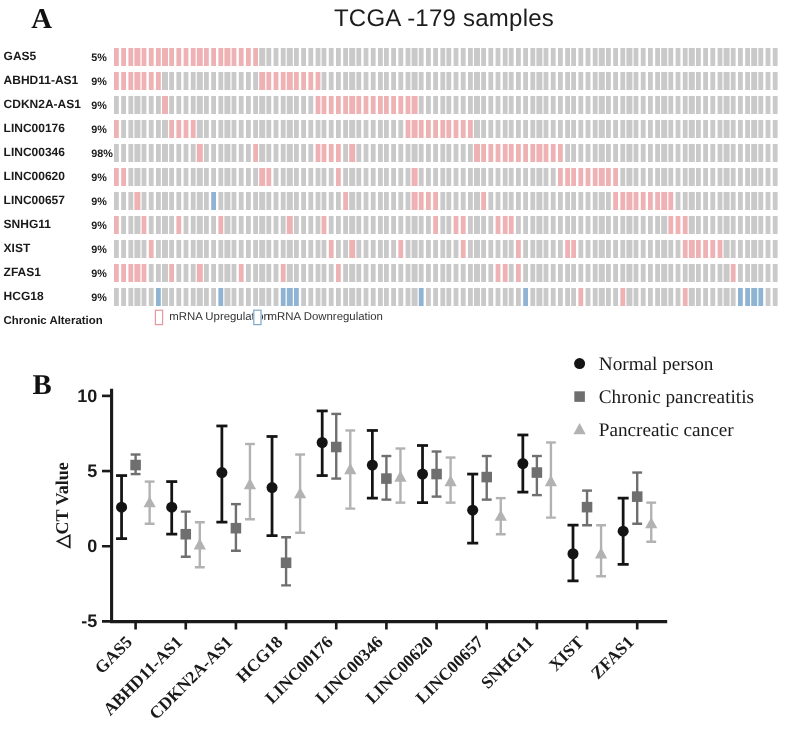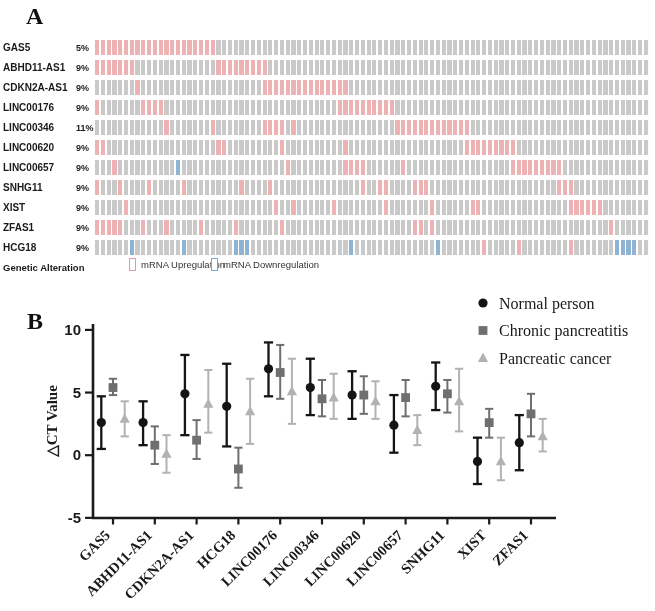--- a/index.html
+++ b/index.html
@@ -29,20 +29,21 @@
   .blegend{font-family:"Liberation Serif",serif;font-size:16px;fill:#1a1a1a;}
   .ylab{font-family:"Liberation Serif",serif;font-weight:bold;font-size:15px;fill:#1a1a1a;}
 </style>
 </head>
 <body>
 
 <div class="canvas">
 
   <div id="labelA" class="panel-letter">A</div>
 
+  <div class="fig-title">TCGA -179 samples</div>
 
   <div id="oncoprint">
       <div class="op-gene" style="top: 2px;">GAS5</div>
       <div class="op-pct" style="top: 3px;">5%</div>
       <div class="op-row" style="top: 0px;">
         <div class="op-cell" style="background: rgb(239, 178, 180);"></div>
         <div class="op-cell" style="background: rgb(239, 178, 180);"></div>
         <div class="op-cell" style="background: rgb(239, 178, 180);"></div>
         <div class="op-cell" style="background: rgb(239, 178, 180);"></div>
         <div class="op-cell" style="background: rgb(239, 178, 180);"></div>
@@ -432,21 +433,21 @@
         <div class="op-cell" style="background: rgb(201, 201, 201);"></div>
         <div class="op-cell" style="background: rgb(201, 201, 201);"></div>
         <div class="op-cell" style="background: rgb(201, 201, 201);"></div>
         <div class="op-cell" style="background: rgb(201, 201, 201);"></div>
         <div class="op-cell" style="background: rgb(201, 201, 201);"></div>
         <div class="op-cell" style="background: rgb(201, 201, 201);"></div>
         <div class="op-cell" style="background: rgb(201, 201, 201);"></div>
         <div class="op-cell" style="background: rgb(201, 201, 201);"></div>
       </div>
       <div class="op-gene" style="top: 82px;">LINC00346</div>
-      <div class="op-pct" style="top: 83px;">11%</div>
+      <div class="op-pct" style="top: 83px;">98%</div>
       <div class="op-row" style="top: 80px;">
         <div class="op-cell" style="background: rgb(201, 201, 201);"></div>
         <div class="op-cell" style="background: rgb(201, 201, 201);"></div>
         <div class="op-cell" style="background: rgb(201, 201, 201);"></div>
         <div class="op-cell" style="background: rgb(201, 201, 201);"></div>
         <div class="op-cell" style="background: rgb(201, 201, 201);"></div>
         <div class="op-cell" style="background: rgb(201, 201, 201);"></div>
         <div class="op-cell" style="background: rgb(201, 201, 201);"></div>
         <div class="op-cell" style="background: rgb(201, 201, 201);"></div>
         <div class="op-cell" style="background: rgb(201, 201, 201);"></div>
@@ -1133,21 +1134,21 @@
         <div class="op-cell" style="background: rgb(201, 201, 201);"></div>
         <div class="op-cell" style="background: rgb(143, 179, 211);"></div>
         <div class="op-cell" style="background: rgb(143, 179, 211);"></div>
         <div class="op-cell" style="background: rgb(143, 179, 211);"></div>
         <div class="op-cell" style="background: rgb(143, 179, 211);"></div>
         <div class="op-cell" style="background: rgb(201, 201, 201);"></div>
         <div class="op-cell" style="background: rgb(201, 201, 201);"></div>
       </div>
     </div>
 
-  <div class="ga-title">Genetic Alteration</div>
+  <div class="ga-title">Chronic Alteration</div>
 
   <div id="gaItem1" class="ga-item">
     <span class="swatch" id="swatchUp" style="border-color: rgb(232, 152, 156);"></span>
     <span>mRNA Upregulation</span>
   </div>
   <div id="gaItem2" class="ga-item">
     <span class="swatch" id="swatchDown" style="border-color: rgb(125, 167, 204);"></span>
     <span>mRNA Downregulation</span>
   </div>
 

